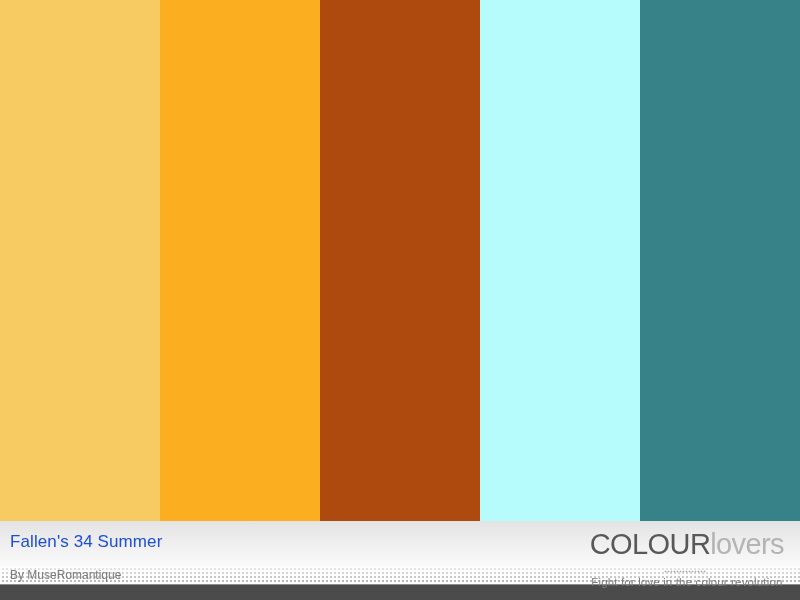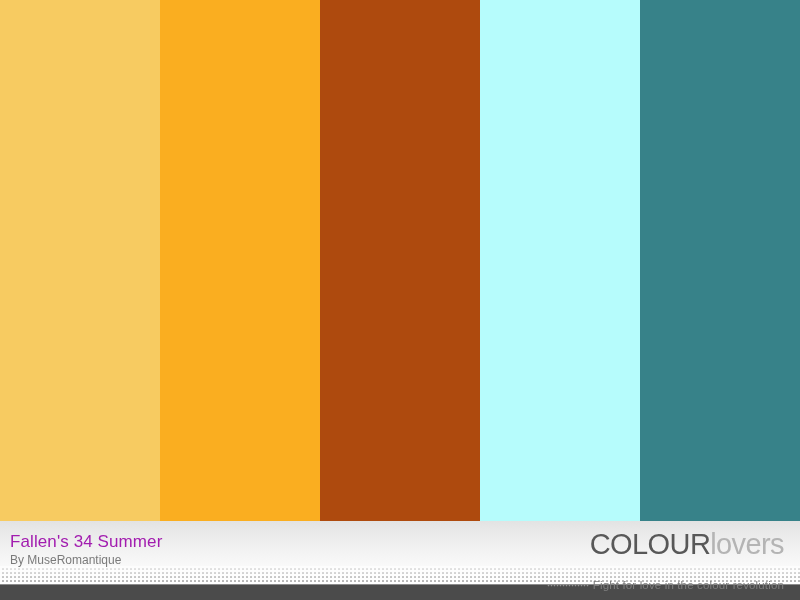--- a/index.html
+++ b/index.html
@@ -91,30 +91,30 @@
 
   
   #palette-meta {
     position: absolute;
     left: 10px;
     top: 532px;
     z-index: 5;
   }
   #palette-title {
     font-size: 17px;
-    color: #a21caf;
+    color: #1d4ed8;
     line-height: 19px;
     white-space: nowrap;
     letter-spacing: 0.1px;
   }
   #palette-byline {
     font-size: 12px;
     color: #7a7a7a;
     line-height: 14px;
-    margin-top: 2px;
+    margin-top: 17px;
     white-space: nowrap;
   }
 
   
   #brand-block {
     position: absolute;
     right: 16px;
     top: 530px;
     text-align: right;
     z-index: 5;
@@ -129,22 +129,23 @@
   #brand-colour {
     color: #585858;
   }
   #brand-lovers {
     color: #b4b4b4;
   }
   #brand-tagline-row {
     display: flex;
     align-items: center;
     justify-content: space-between;
-    margin-top: 20px;
+    margin-top: 8px;
     white-space: nowrap;
+    flex-direction: column;
   }
   #brand-dots {
     display: inline-block;
     width: 42px;
     height: 9px;
     margin-right: 4px;
     background-image: radial-gradient(#9a9a9a 0.85px, rgba(0,0,0,0) 1.05px);
     background-size: 3px 3px;
     background-position: 0 3px;
     background-repeat: repeat-x;

